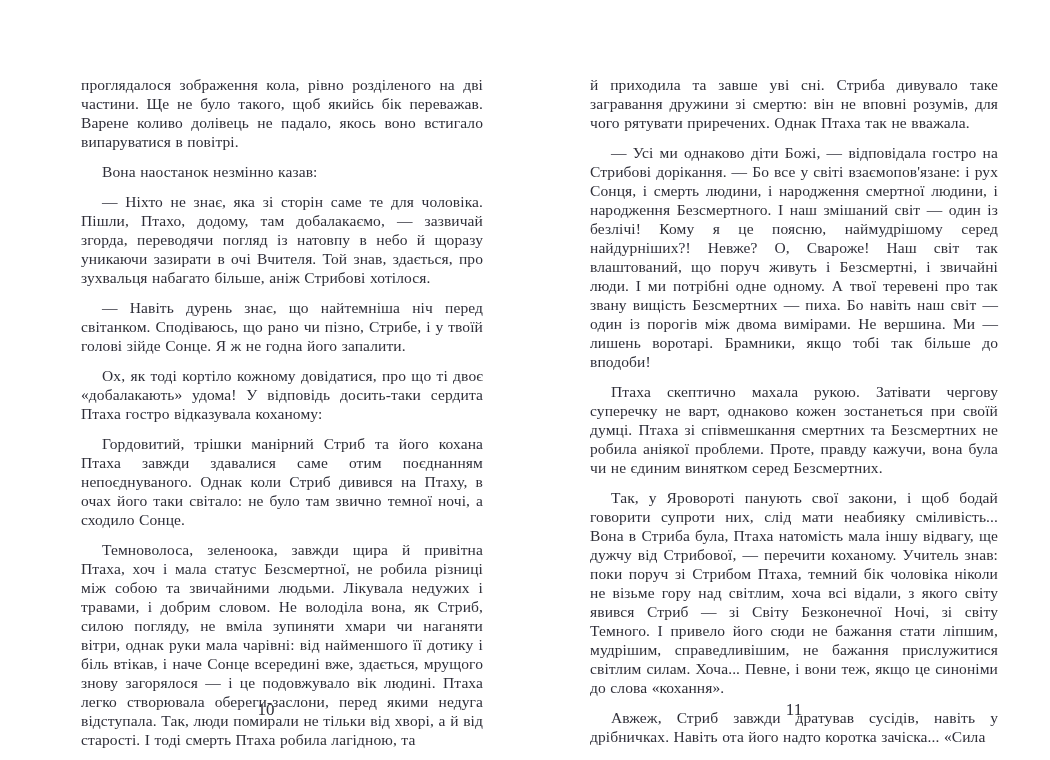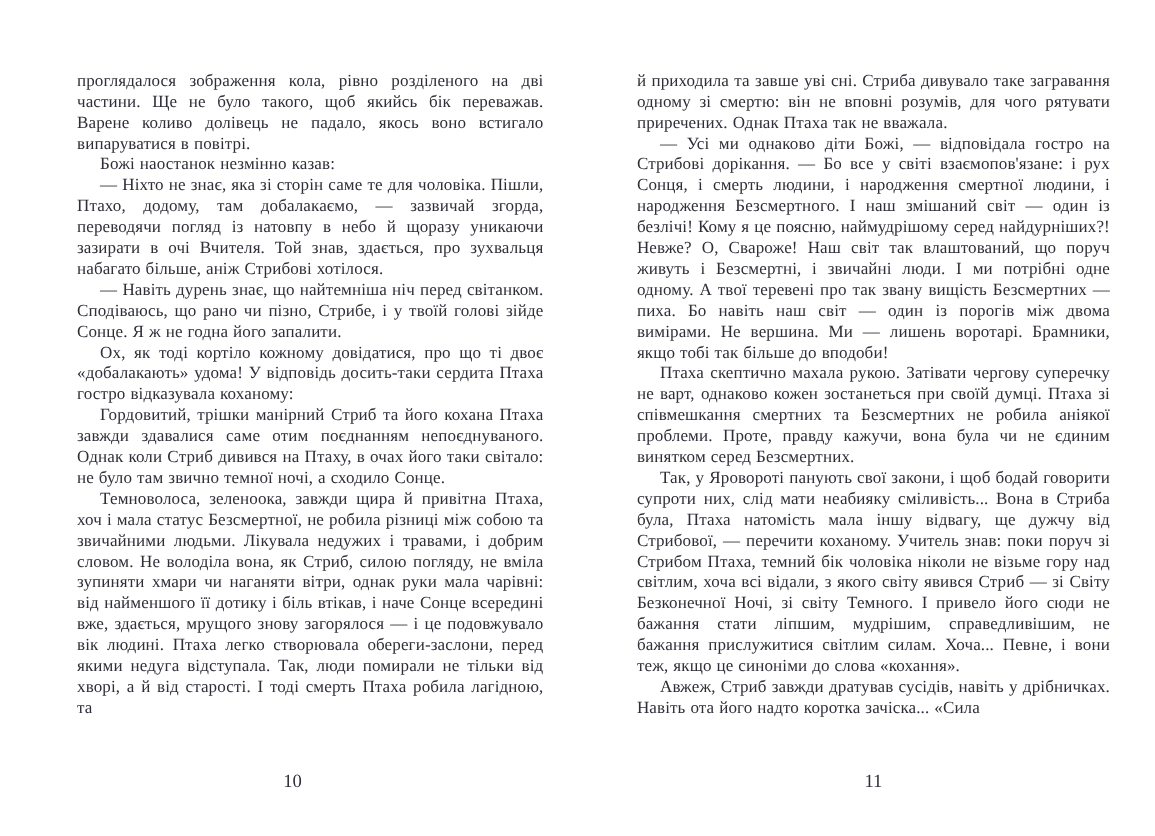--- a/index.html
+++ b/index.html
@@ -17,21 +17,21 @@
     height: 760px;
     background: #ffffff;
   }
   .page {
     position: absolute;
     top: 64px;
   }
   .page-left  { left: 70px;  width: 424px; }
   .page-right { left: 579px; width: 430px; }
   .text-block p {
-    margin: 0;
+    margin: 11px;
     padding: 0;
     text-align: justify;
     font-size: 15.5px;
     line-height: 19px;
     color: #2e2e38;
     letter-spacing: 0.1px;
     word-spacing: 0.5px;
     hyphens: none;
   }
   .text-block p.indent { text-indent: 21px; }
@@ -47,34 +47,34 @@
 </style>
 </head>
 <body>
 
 <div class="spread">
 
   <div class="page page-left">
     <div class="text-block">
 
     <p>проглядалося зображення кола, рівно розділеного на дві частини. Ще не було такого, щоб якийсь бік переважав. Варене коливо долівець не падало, якось воно встигало випаруватися в повітрі.</p>
-        <p class="indent">Божі наостанок незмінно казав:</p>
+        <p class="indent">Вона наостанок незмінно казав:</p>
         <p class="indent">— Ніхто не знає, яка зі сторін саме те для чоловіка. Пішли, Птахо, додому, там добалакаємо, — зазвичай згорда, переводячи погляд із натовпу в небо й щоразу уникаючи зазирати в очі Вчителя. Той знав, здається, про зухвальця набагато більше, аніж Стрибові хотілося.</p>
         <p class="indent">— Навіть дурень знає, що найтемніша ніч перед світанком. Сподіваюсь, що рано чи пізно, Стрибе, і у твоїй голові зійде Сонце. Я ж не годна його запалити.</p>
         <p class="indent">Ох, як тоді кортіло кожному довідатися, про що ті двоє «добалакають» удома! У відповідь досить-таки сердита Птаха гостро відказувала коханому:</p>
         <p class="indent">Гордовитий, трішки манірний Стриб та його кохана Птаха завжди здавалися саме отим поєднанням непоєднуваного. Однак коли Стриб дивився на Птаху, в очах його таки світало: не було там звично темної ночі, а сходило Сонце.</p>
         <p class="indent">Темноволоса, зеленоока, завжди щира й привітна Птаха, хоч і мала статус Безсмертної, не робила різниці між собою та звичайними людьми. Лікувала недужих і травами, і добрим словом. Не володіла вона, як Стриб, силою погляду, не вміла зупиняти хмари чи наганяти вітри, однак руки мала чарівні: від найменшого її дотику і біль втікав, і наче Сонце всередині вже, здається, мрущого знову загорялося — і це подовжувало вік людині. Птаха легко створювала обереги-заслони, перед якими недуга відступала. Так, люди помирали не тільки від хворі, а й від старості. І тоді смерть Птаха робила лагідною, та</p>
       </div>
     <div class="page-number">10</div>
   </div>
 
   <div class="page page-right">
     <div class="text-block">
 
-    <p>й приходила та завше уві сні. Стриба дивувало таке загравання одному зі смертю: він не вповні розумів, для чого рятувати приречених. Однак Птаха так не вважала.</p>
+    <p>й приходила та завше уві сні. Стриба дивувало таке загравання дружини зі смертю: він не вповні розумів, для чого рятувати приречених. Однак Птаха так не вважала.</p>
         <p class="indent">— Усі ми однаково діти Божі, — відповідала гостро на Стрибові дорікання. — Бо все у світі взаємопов'язане: і рух Сонця, і смерть людини, і народження смертної людини, і народження Безсмертного. І наш змішаний світ — один із безлічі! Кому я це поясню, наймудрішому серед найдурніших?! Невже? О, Свароже! Наш світ так влаштований, що поруч живуть і Безсмертні, і звичайні люди. І ми потрібні одне одному. А твої теревені про так звану вищість Безсмертних — пиха. Бо навіть наш світ — один із порогів між двома вимірами. Не вершина. Ми — лишень воротарі. Брамники, якщо тобі так більше до вподоби!</p>
         <p class="indent">Птаха скептично махала рукою. Затівати чергову суперечку не варт, однаково кожен зостанеться при своїй думці. Птаха зі співмешкання смертних та Безсмертних не робила аніякої проблеми. Проте, правду кажучи, вона була чи не єдиним винятком серед Безсмертних.</p>
         <p class="indent">Так, у Яровороті панують свої закони, і щоб бодай говорити супроти них, слід мати неабияку сміливість... Вона в Стриба була, Птаха натомість мала іншу відвагу, ще дужчу від Стрибової, — перечити коханому. Учитель знав: поки поруч зі Стрибом Птаха, темний бік чоловіка ніколи не візьме гору над світлим, хоча всі відали, з якого світу явився Стриб — зі Світу Безконечної Ночі, зі світу Темного. І привело його сюди не бажання стати ліпшим, мудрішим, справедливішим, не бажання прислужитися світлим силам. Хоча... Певне, і вони теж, якщо це синоніми до слова «кохання».</p>
         <p class="indent">Авжеж, Стриб завжди дратував сусідів, навіть у дрібничках. Навіть ота його надто коротка зачіска... «Сила</p>
       </div>
     <div class="page-number">11</div>
   </div>
 
 </div>
 

